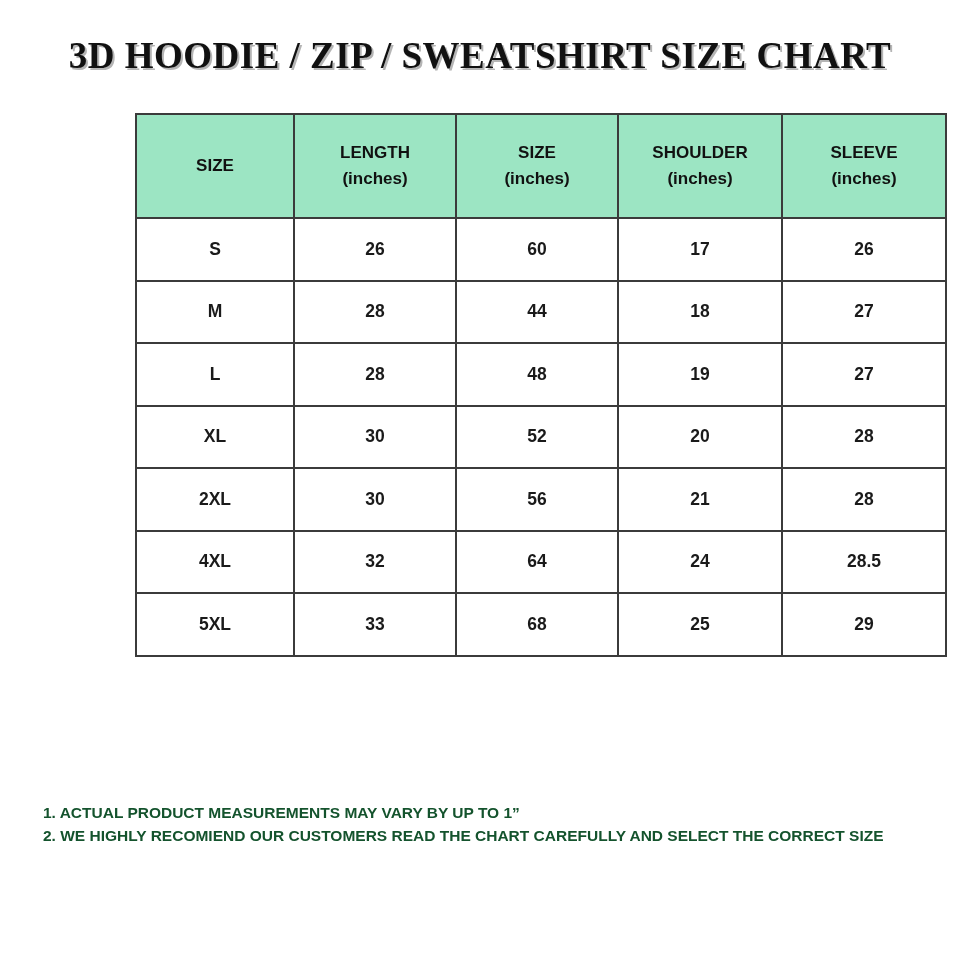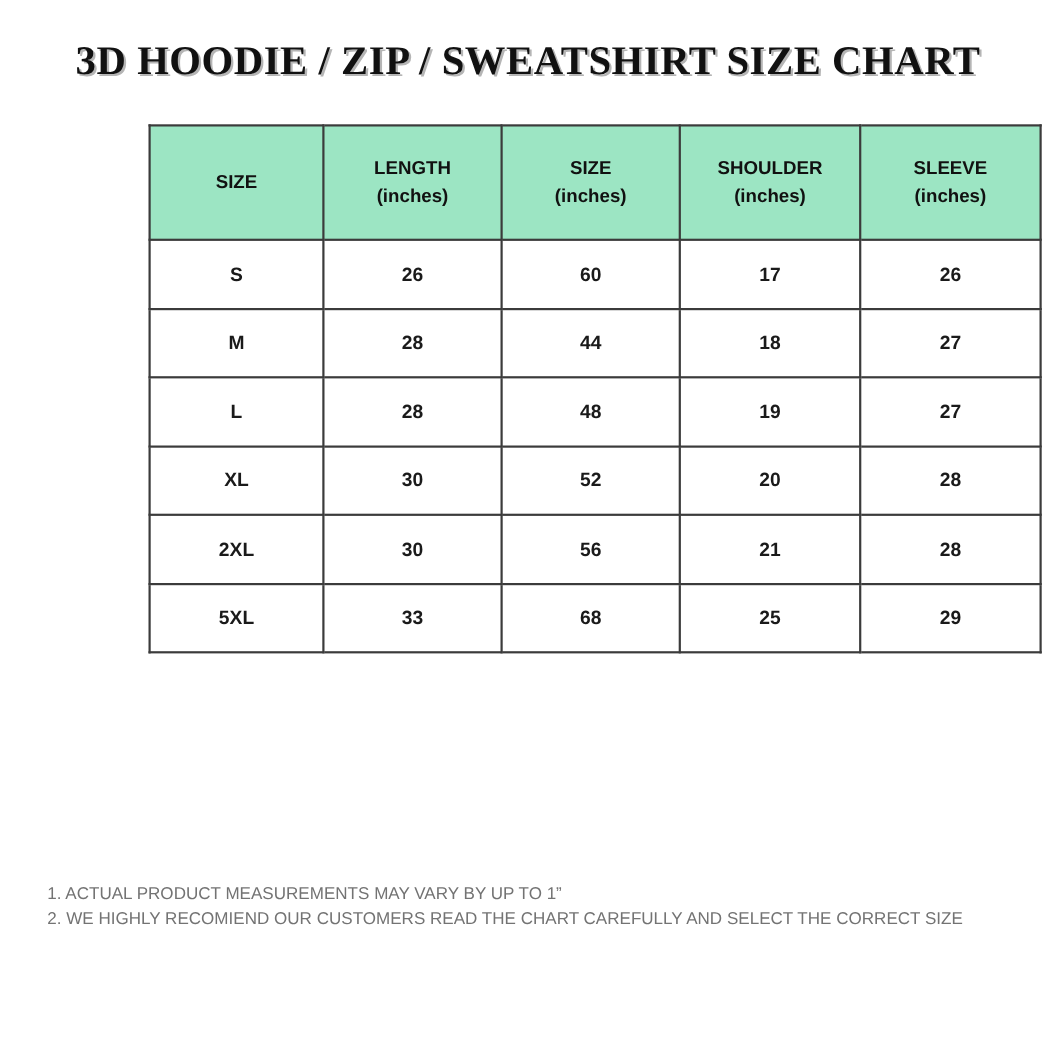--- a/index.html
+++ b/index.html
@@ -68,22 +68,22 @@
   .col-bust     { width: 162px; }
   .col-shoulder { width: 164px; }
   .col-sleeve   { width: 164px; }
 
   
   .notes {
     position: absolute;
     left: 43px;
     top: 801px;
     font-size: 15.5px;
-    font-weight: 400;
-    color: #737373;
+    font-weight: 700;
+    color: #14532d;
     line-height: 23px;
     white-space: nowrap;
   }
 </style>
 </head>
 <body>
 
 <div class="title">3D HOODIE / ZIP / SWEATSHIRT SIZE CHART</div>
 
 <table class="size-table">
@@ -147,20 +147,27 @@
       <td>28</td>
     </tr>
     <tr>
       <td>2XL</td>
       <td>30</td>
       <td>56</td>
       <td>21</td>
       <td>28</td>
     </tr>
     <tr>
+      <td>4XL</td>
+      <td>32</td>
+      <td>64</td>
+      <td>24</td>
+      <td>28.5</td>
+    </tr>
+    <tr>
       <td>5XL</td>
       <td>33</td>
       <td>68</td>
       <td>25</td>
       <td>29</td>
     </tr>
   </tbody>
 </table>
 
 <div class="notes">

